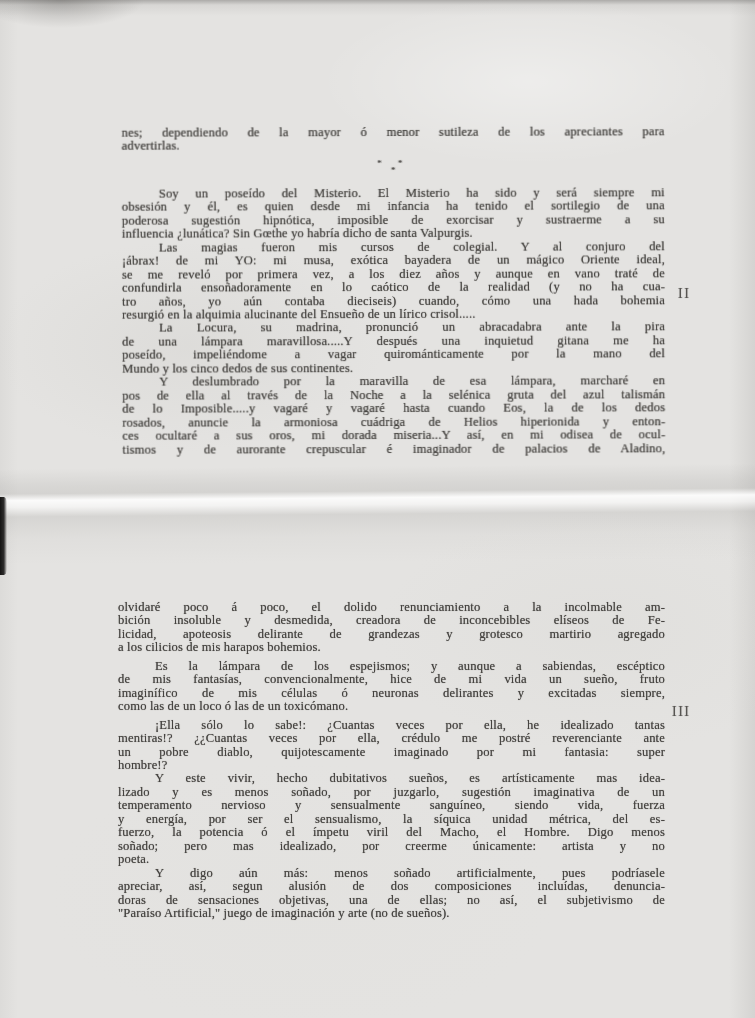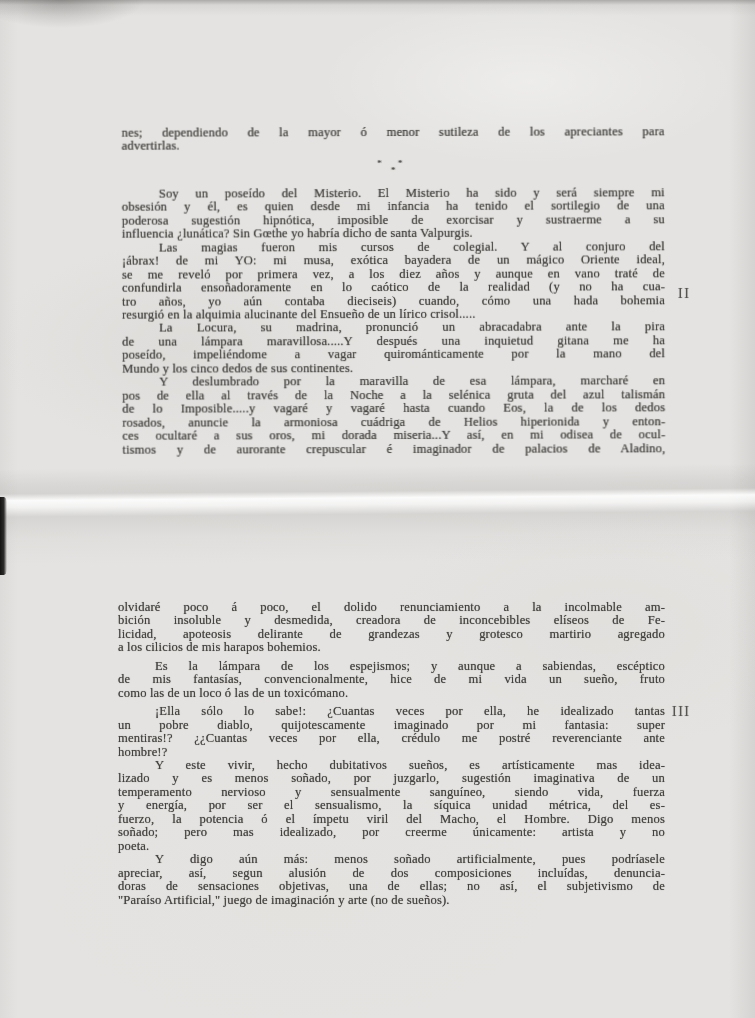--- a/index.html
+++ b/index.html
@@ -135,26 +135,27 @@
   <div class="text-block" id="page-text-1">
       <div class="para">
         <div class="line">olvidaré poco á poco, el dolido renunciamiento a la incolmable am-</div>
         <div class="line">bición insoluble y desmedida, creadora de inconcebibles elíseos de Fe-</div>
         <div class="line">licidad, apoteosis delirante de grandezas y grotesco martirio agregado</div>
         <div class="line final">a los cilicios de mis harapos bohemios.</div>
       </div>
       <div class="para gap">
         <div class="line indent">Es la lámpara de los espejismos; y aunque a sabiendas, escéptico</div>
         <div class="line">de mis fantasías, convencionalmente, hice de mi vida un sueño, fruto</div>
+        <div class="line">imaginífico de mis células ó neuronas delirantes y excitadas siempre,</div>
         <div class="line final">como las de un loco ó las de un toxicómano.</div>
       </div>
       <div class="para gap">
         <div class="line indent">¡Ella sólo lo sabe!: ¿Cuantas veces por ella, he idealizado tantas</div>
+        <div class="line">mentiras!? ¿¿Cuantas veces por ella, crédulo me postré reverenciante ante</div>
         <div class="line">un pobre diablo, quijotescamente imaginado por mi fantasia: super</div>
-        <div class="line">mentiras!? ¿¿Cuantas veces por ella, crédulo me postré reverenciante ante</div>
         <div class="line final">hombre!?</div>
       </div>
       <div class="para">
         <div class="line indent">Y este vivir, hecho dubitativos sueños, es artísticamente mas idea-</div>
         <div class="line">lizado y es menos soñado, por juzgarlo, sugestión imaginativa de un</div>
         <div class="line">temperamento nervioso y sensualmente sanguíneo, siendo vida, fuerza</div>
         <div class="line">y energía, por ser el sensualismo, la síquica unidad métrica, del es-</div>
         <div class="line">fuerzo, la potencia ó el ímpetu viril del Macho, el Hombre. Digo menos</div>
         <div class="line">soñado; pero mas idealizado, por creerme únicamente: artista y no</div>
         <div class="line final">poeta.</div>

